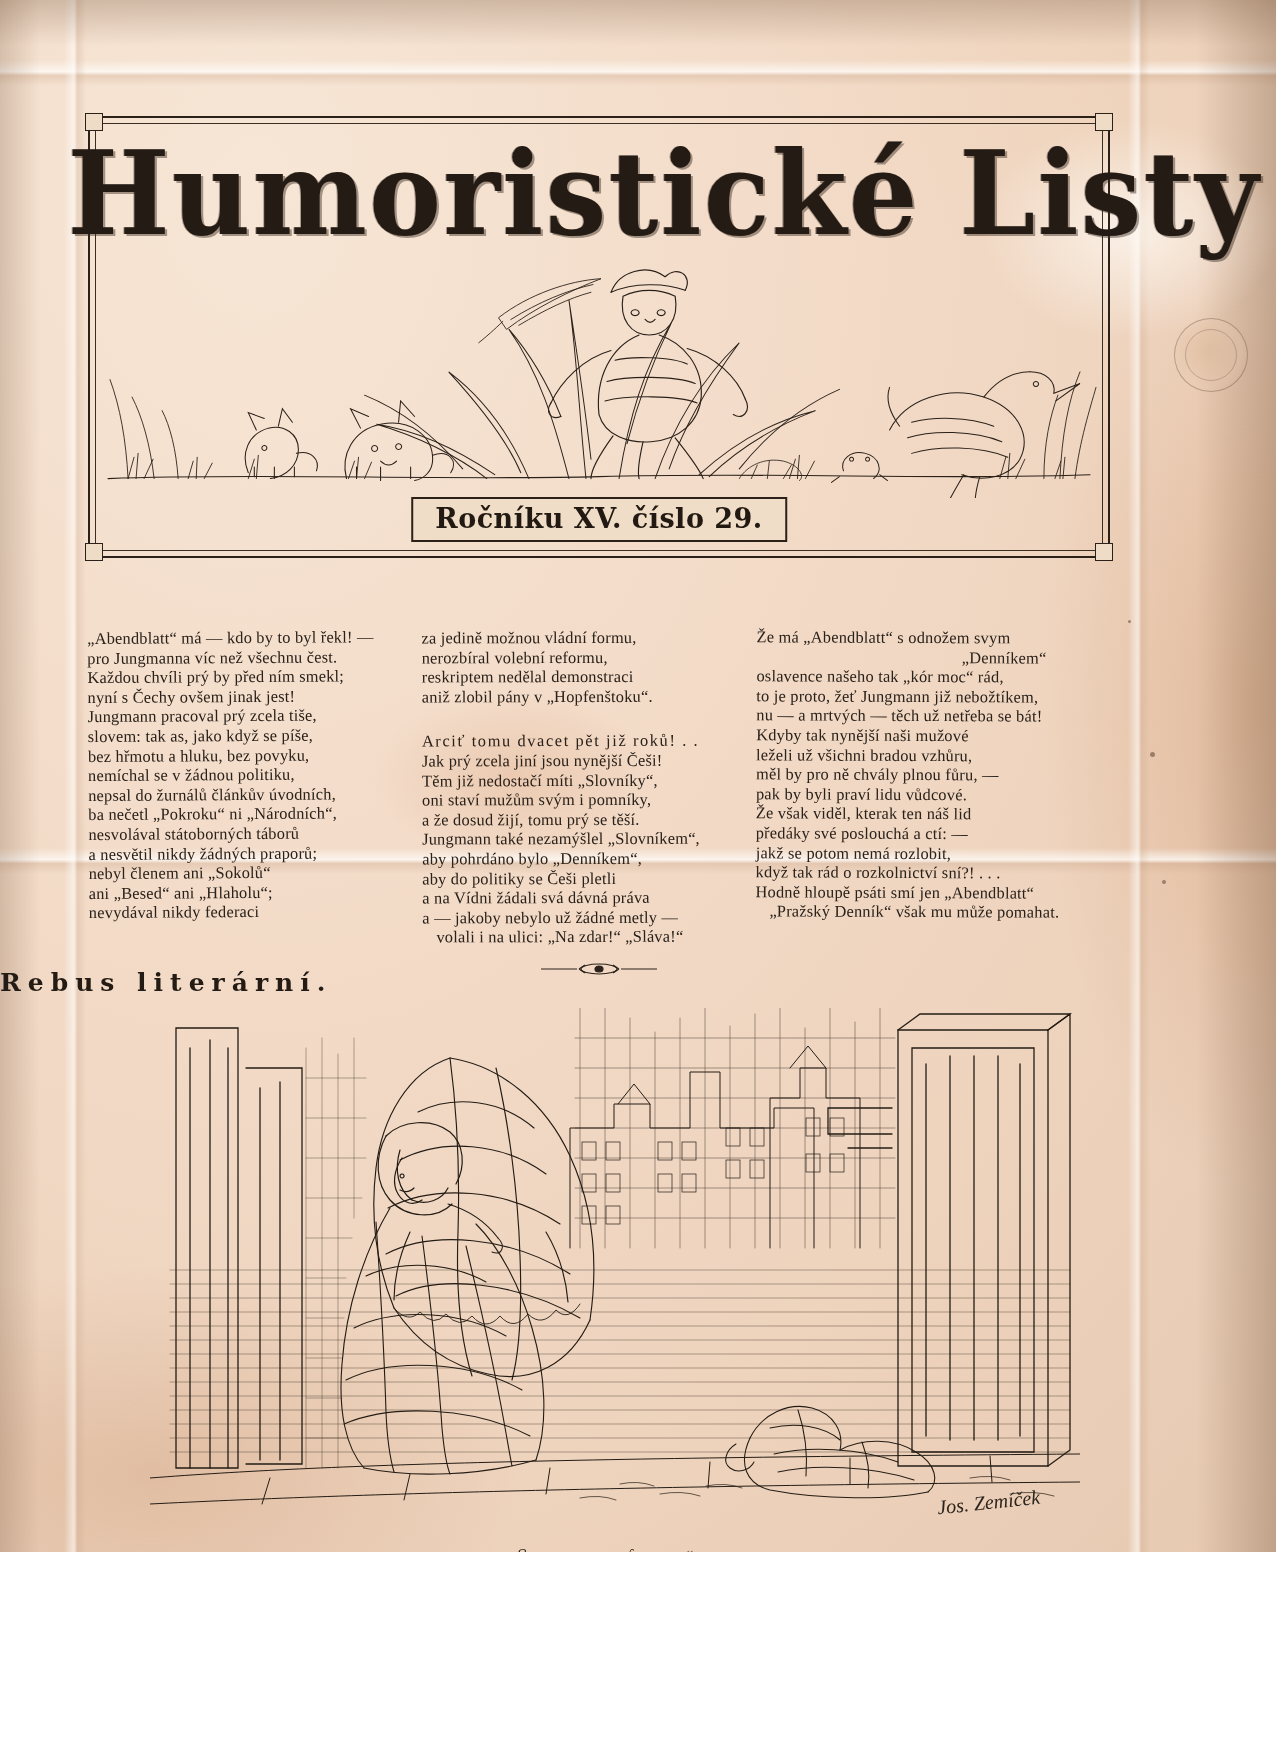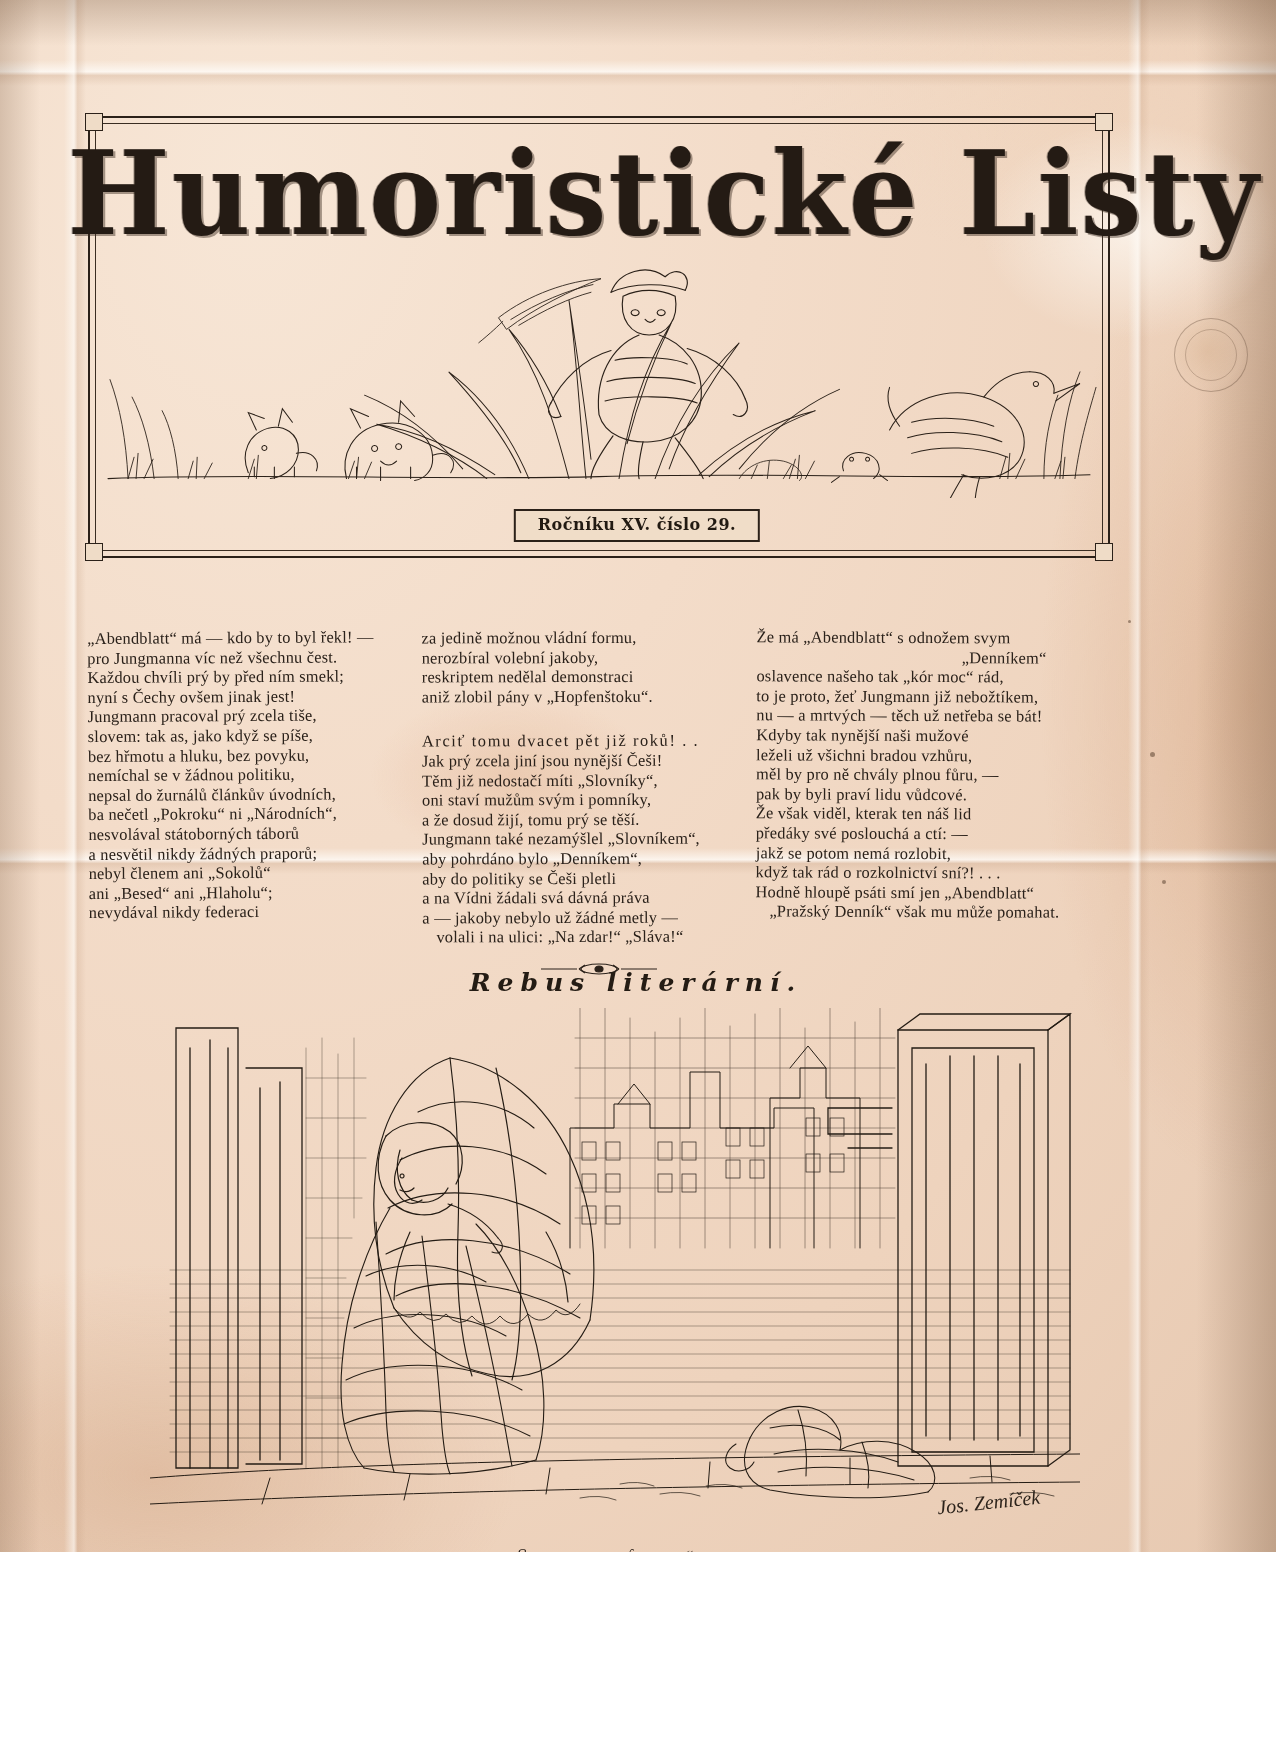--- a/index.html
+++ b/index.html
@@ -107,25 +107,24 @@
   #issue-plate {
     position: absolute;
     left: 50%;
     transform: translateX(-50%);
     bottom: 16px;
     padding: 4px 22px 6px;
     border: 2px solid #2b2119;
     background: #f0ddc8;
     font-family: "DejaVu Serif", serif;
     font-weight: bold;
-    font-size: 16px;
+    font-size: 27px;
     color: #221a12;
     letter-spacing: 0.5px;
     white-space: nowrap;
-    margin-left: 38px;
   }
 
   
   #article-rozumy {
     position: absolute;
     left: 88px;
     top: 628px;
     width: 1022px;
   }
   #rozumy-title {
@@ -164,27 +163,26 @@
     font-size: 18px;
     color: #2a211a;
     letter-spacing: 2px;
   }
 
   
   #rebus-title {
     position: absolute;
     left: 0; right: 4px;
     top: 968px;
-    text-align: center;
+    text-align: left;
     font-family: "DejaVu Serif", serif;
     font-weight: bold;
     font-size: 25px;
     letter-spacing: 7px;
     color: #241c14;
-    font-style: italic;
   }
   #rebus-art {
     position: absolute;
     left: 150px;
     top: 1008px;
     width: 930px;
     height: 520px;
   }
   #signature {
     position: absolute;
@@ -409,21 +407,21 @@
         <div class="ln">nepsal do žurnálů článkův úvodních,</div>
         <div class="ln">ba nečetl „Pokroku“ ni „Národních“,</div>
         <div class="ln">nesvolával státoborných táborů</div>
         <div class="ln">a nesvětil nikdy žádných praporů;</div>
         <div class="ln">nebyl členem ani „Sokolů“</div>
         <div class="ln">ani „Besed“ ani „Hlaholu“;</div>
         <div class="ln">nevydával nikdy federaci</div>
       </div>
       <div class="col c2">
         <div class="ln">za jedině možnou vládní formu,</div>
-        <div class="ln">nerozbíral volební jakoby,</div>
+        <div class="ln">nerozbíral volební reformu,</div>
         <div class="ln">reskriptem nedělal demonstraci</div>
         <div class="ln">aniž zlobil pány v „Hopfenštoku“.</div>
         <div class="ln sp">Arciť tomu dvacet pět již roků! . .</div>
         <div class="ln">Jak prý zcela jiní jsou nynější Češi!</div>
         <div class="ln">Těm již nedostačí míti „Slovníky“,</div>
         <div class="ln">oni staví mužům svým i pomníky,</div>
         <div class="ln">a že dosud žijí, tomu prý se těší.</div>
         <div class="ln">Jungmann také nezamýšlel „Slovníkem“,</div>
         <div class="ln">aby pohrdáno bylo „Denníkem“,</div>
         <div class="ln">aby do politiky se Češi pletli</div>

